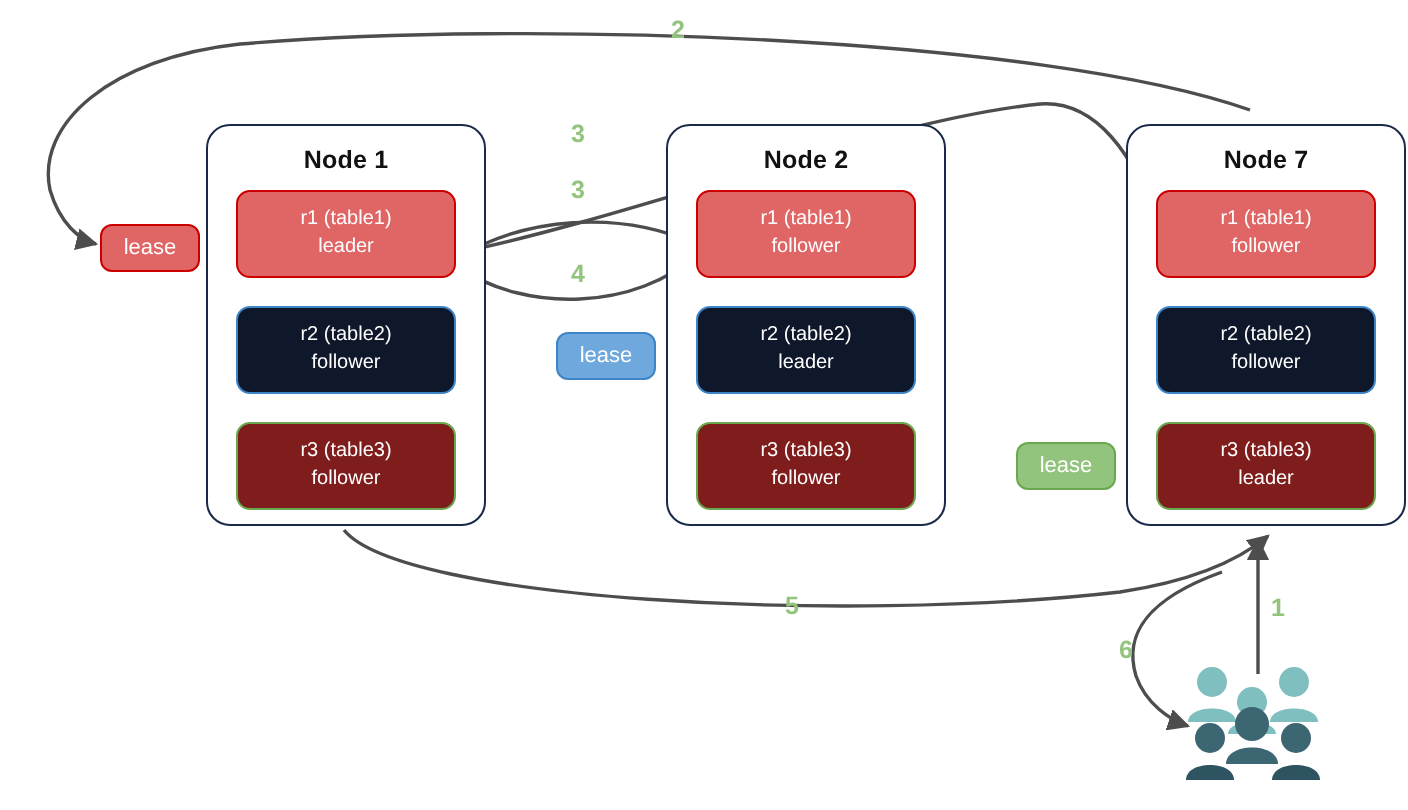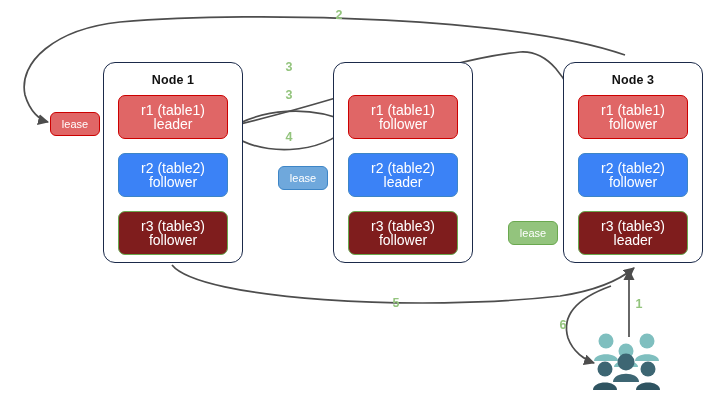--- a/index.html
+++ b/index.html
@@ -46,26 +46,26 @@
     left: 14px;
     right: 14px;
     height: 44px;
     border-radius: 7px;
     box-sizing: border-box;
     display: flex;
     flex-direction: column;
     align-items: center;
     justify-content: center;
     color: #ffffff;
-    font-size: 14px;
+    font-size: 10px;
     line-height: 14px;
     text-align: center;
   }
   .rep-red   { background: #e06666; border: 1.4px solid #cc0000; }
-  .rep-blue  { background: #3b82f6; border: 1.4px solid #3d85c6; }
+  .rep-blue  { background: #0f172a; border: 1.4px solid #3d85c6; }
   .rep-green { background: #7f1d1d; border: 1.4px solid #6aa84f; }
   .rep1 { top: 32px; }
   .rep2 { top: 90px; }
   .rep3 { top: 148px; }
 
   .lease {
     position: absolute;
     border-radius: 6px;
     box-sizing: border-box;
     display: flex;
@@ -132,36 +132,37 @@
       <span>r2 (table2)</span>
       <span>follower</span>
     </div>
     <div class="replica rep-green rep3">
       <span>r3 (table3)</span>
       <span>follower</span>
     </div>
   </div>
 
   <div class="node-box" style="left:333px; top:62px; width:140px; height:201px;">
+    <div class="node-title">Node 2</div>
     <div class="replica rep-red rep1">
       <span>r1 (table1)</span>
       <span>follower</span>
     </div>
     <div class="replica rep-blue rep2">
       <span>r2 (table2)</span>
       <span>leader</span>
     </div>
     <div class="replica rep-green rep3">
       <span>r3 (table3)</span>
       <span>follower</span>
     </div>
   </div>
 
   <div class="node-box" style="left:563px; top:62px; width:140px; height:201px;">
-    <div class="node-title">Node 3</div>
+    <div class="node-title">Node 7</div>
     <div class="replica rep-red rep1">
       <span>r1 (table1)</span>
       <span>follower</span>
     </div>
     <div class="replica rep-blue rep2">
       <span>r2 (table2)</span>
       <span>follower</span>
     </div>
     <div class="replica rep-green rep3">
       <span>r3 (table3)</span>

